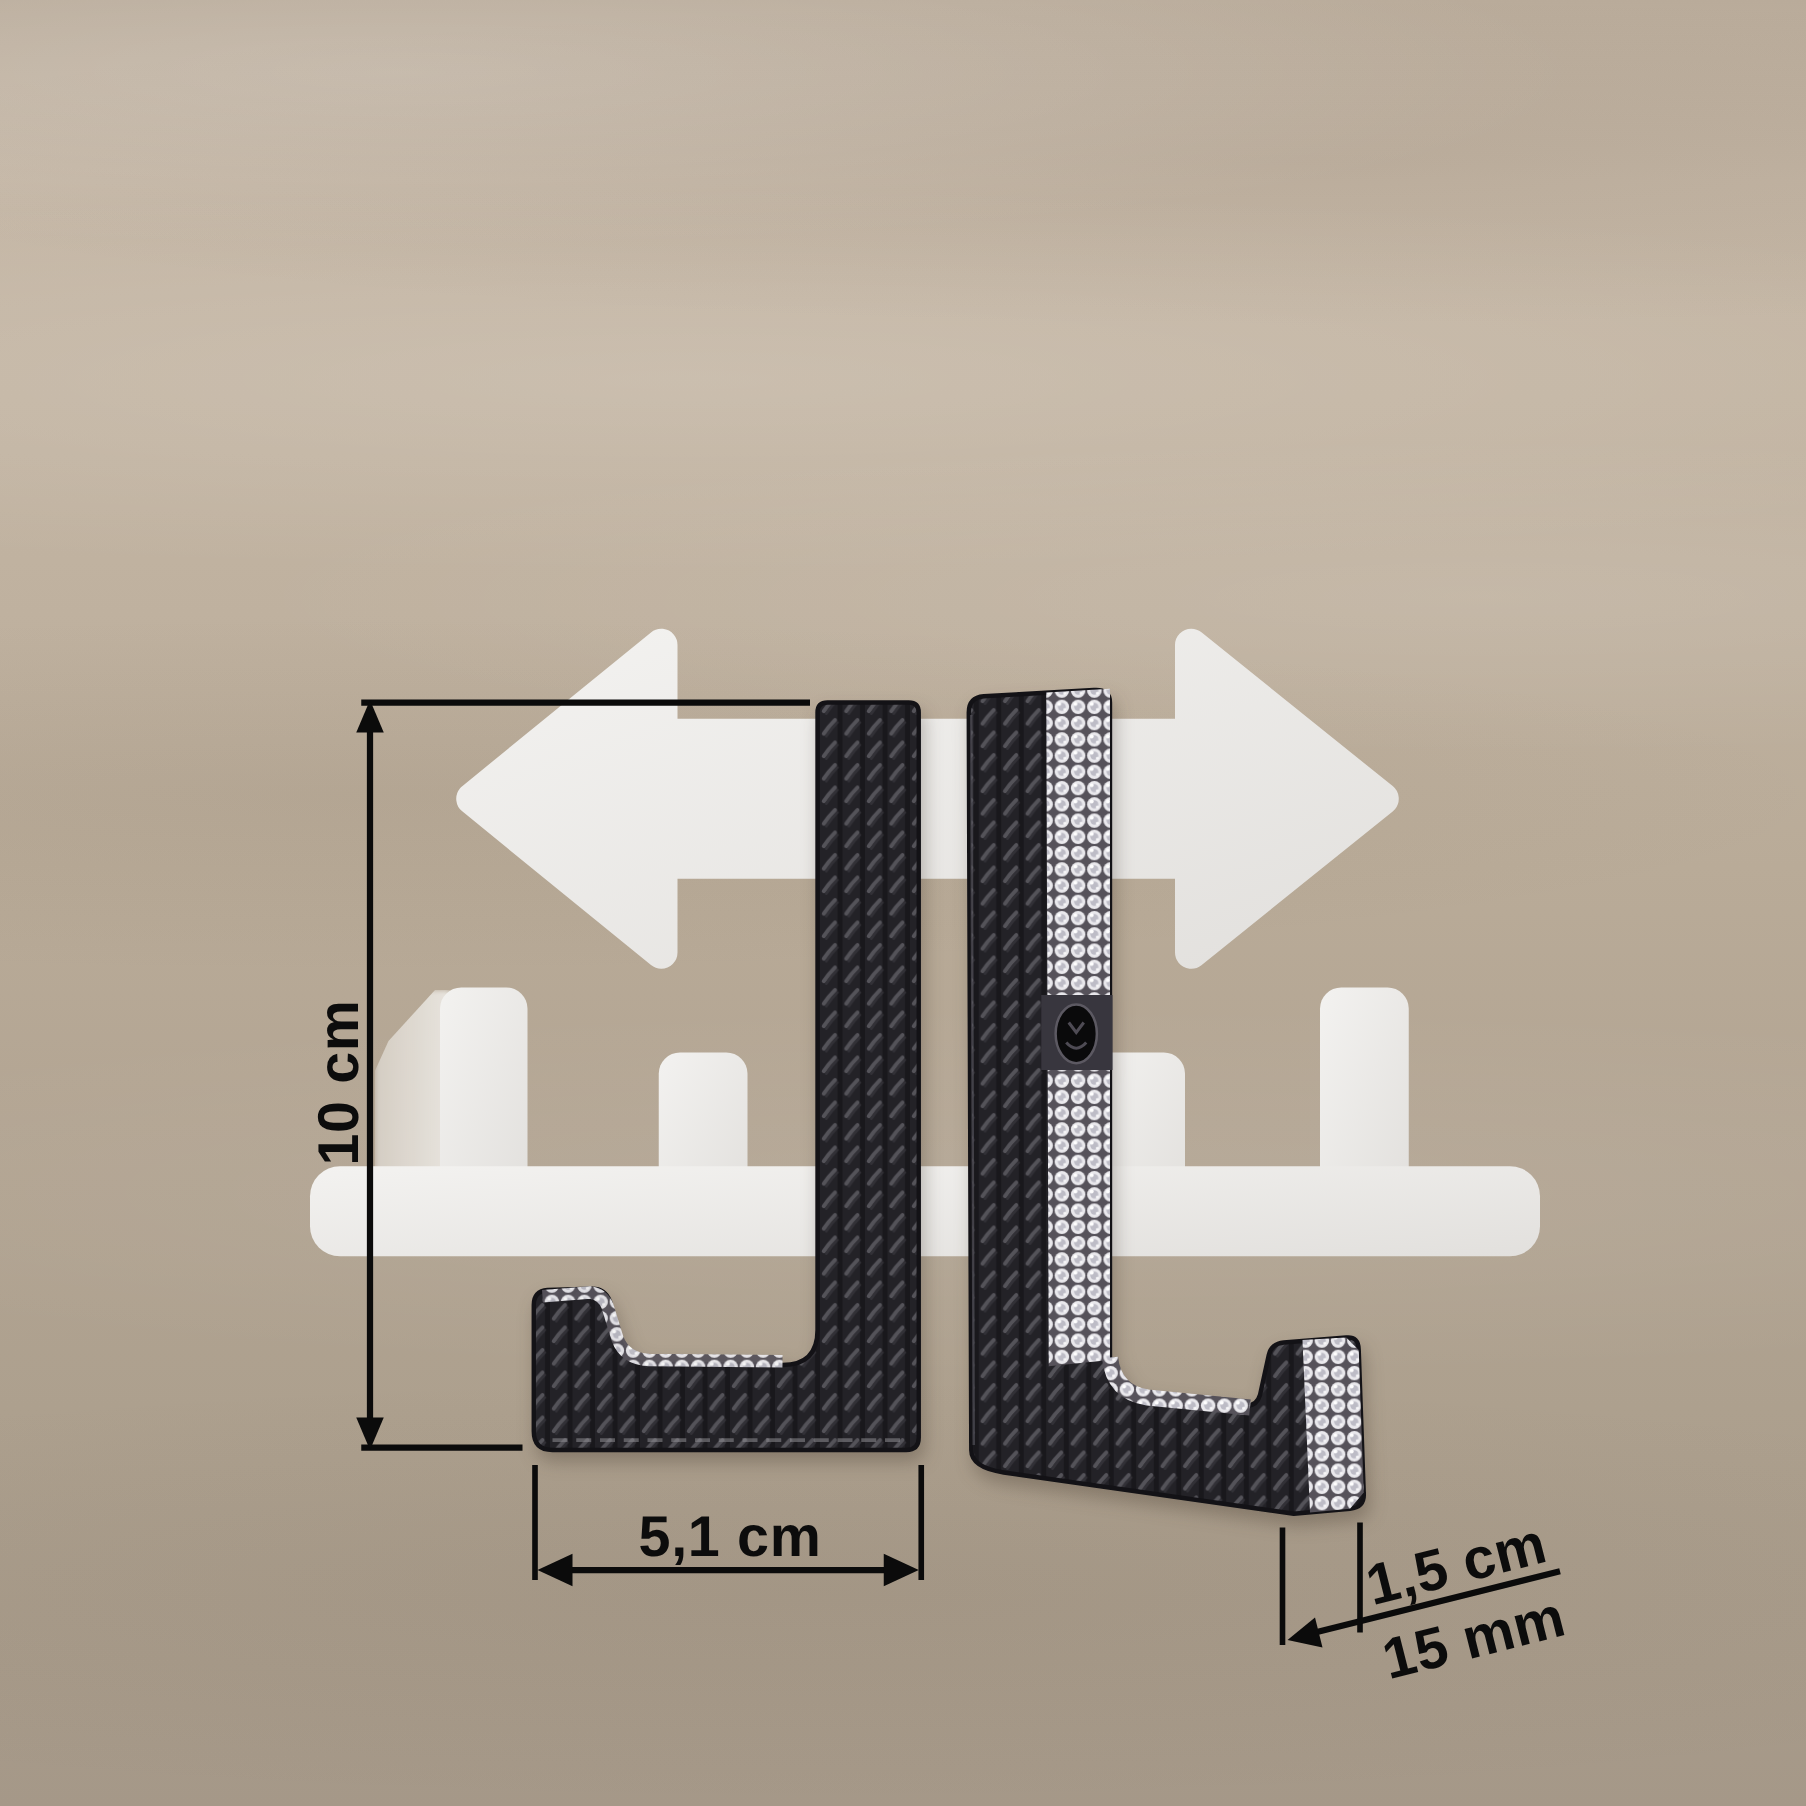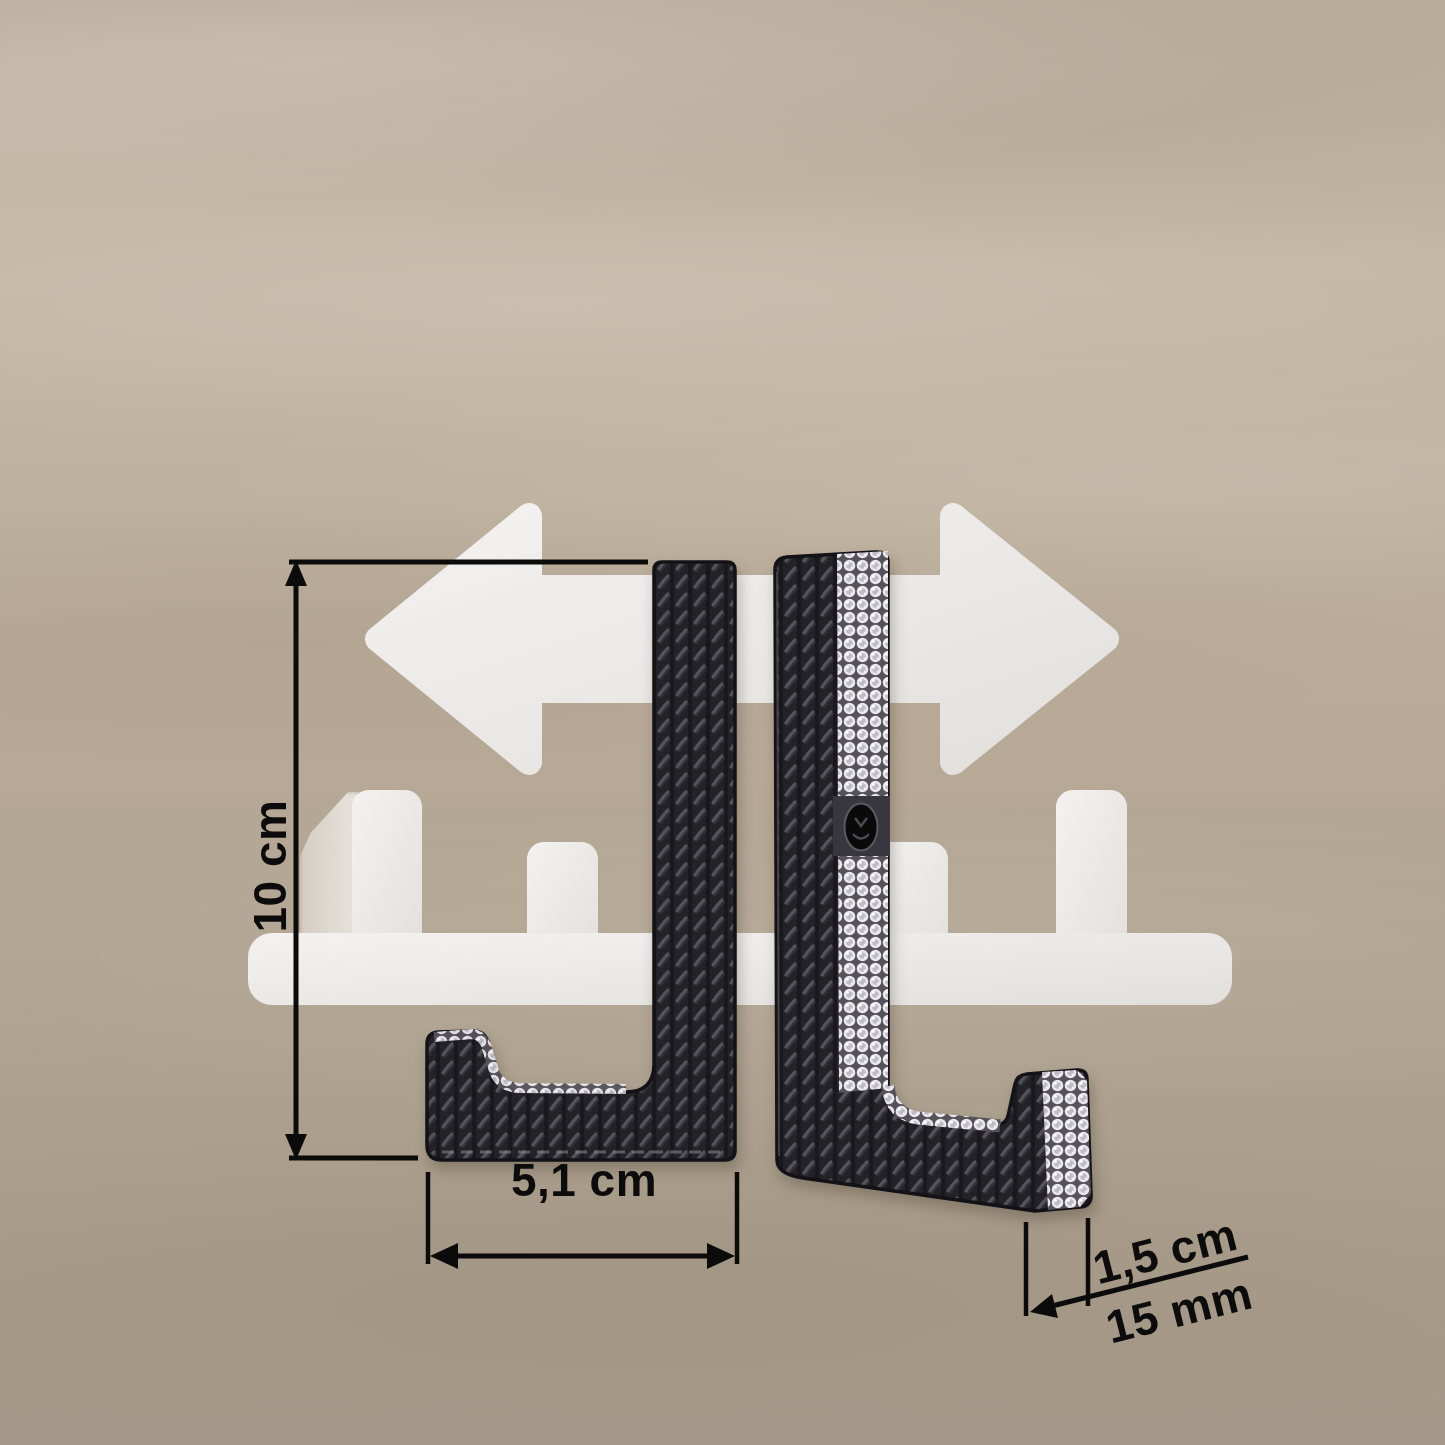--- a/index.html
+++ b/index.html
@@ -120,17 +120,17 @@
     </g>
     <g>
       <line x1="1026" y1="1222" x2="1026" y2="1316" stroke-width="4.5"></line>
       <line x1="1088" y1="1218" x2="1088" y2="1306" stroke-width="4.5"></line>
       <line x1="1044" y1="1308" x2="1248" y2="1257" stroke-width="5"></line>
       <polygon points="1030,1312 1058,1318 1052,1294" stroke="none"></polygon>
     </g>
   </svg>
 
   <div class="dim-label rot90" style="left:270px;top:866px;">10 cm</div>
-  <div class="dim-label" style="left:584px;top:1180px;">5,1 cm</div>
+  <div class="dim-label" style="left:584px;top:1229px;">5,1 cm</div>
   <div class="dim-label rot14" style="left:1165px;top:1251px;">1,5 cm</div>
   <div class="dim-label rot14" style="left:1179px;top:1310px;">15 mm</div>
 
 </div>
 
 </body></html>

